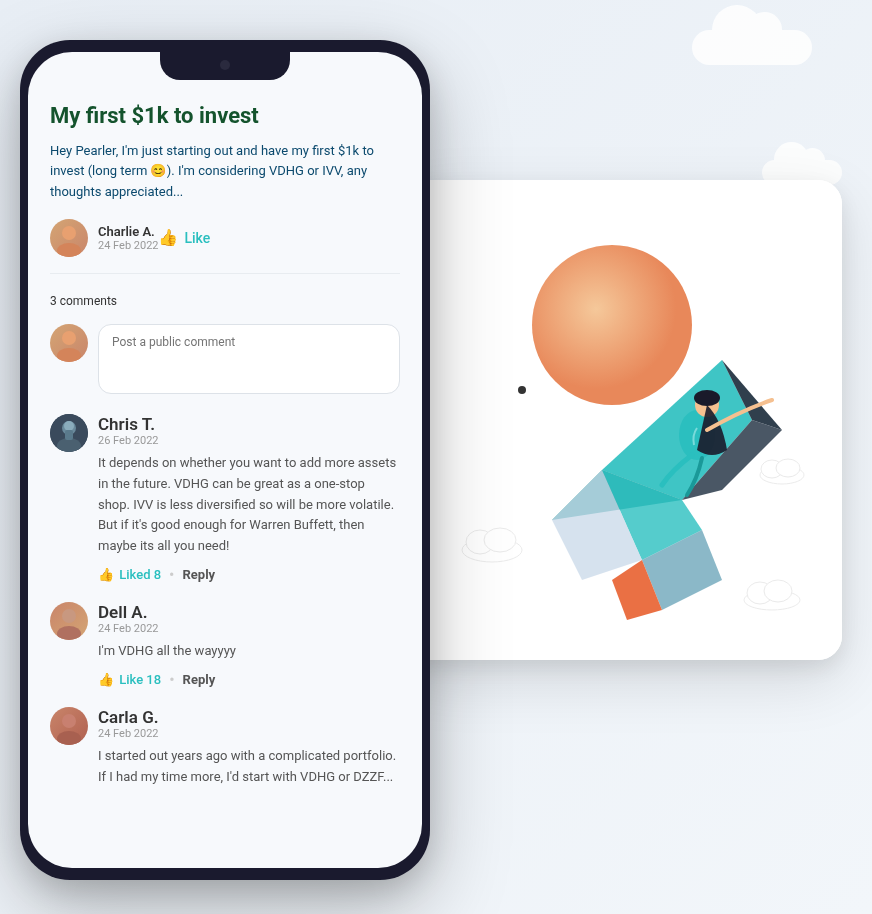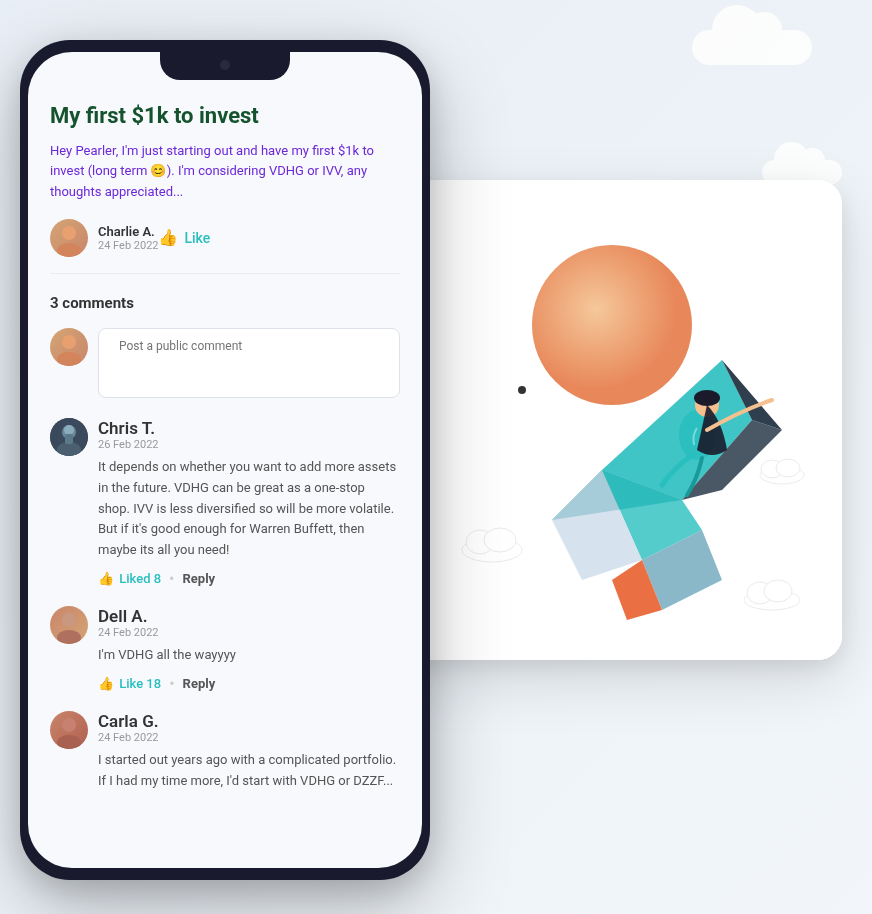--- a/index.html
+++ b/index.html
@@ -124,21 +124,21 @@
     .post-title {
       font-size: 22px;
       font-weight: 700;
       color: #14532d;
       margin-bottom: 10px;
       line-height: 1.3;
     }
 
     .post-body {
       font-size: 13px;
-      color: #6d28d9;
+      color: #0c4a6e;
       line-height: 1.6;
       margin-bottom: 16px;
     }
 
     .post-meta {
       display: flex;
       align-items: center;
       justify-content: flex-start;
       margin-bottom: 20px;
       padding-bottom: 16px;
@@ -201,38 +201,38 @@
       font-size: 14px;
       font-weight: 500;
       cursor: pointer;
     }
 
     .thumb-icon {
       font-size: 16px;
     }
 
     .comments-header {
-      font-size: 15px;
-      font-weight: 700;
+      font-size: 12px;
+      font-weight: 400;
       color: #333;
       margin-bottom: 16px;
     }
 
     .comment-input-area {
       display: flex;
       gap: 10px;
       margin-bottom: 20px;
       align-items: flex-start;
     }
 
     .comment-textarea {
       flex: 1;
       border: 1.5px solid #dde2e8;
-      border-radius: 8px;
-      padding: 10px 20px;
+      border-radius: 13px;
+      padding: 10px 13px;
       font-size: 12px;
       color: #aaa;
       background: white;
       resize: none;
       height: 70px;
       font-family: inherit;
       outline: none;
     }
 
     .comment-item {

